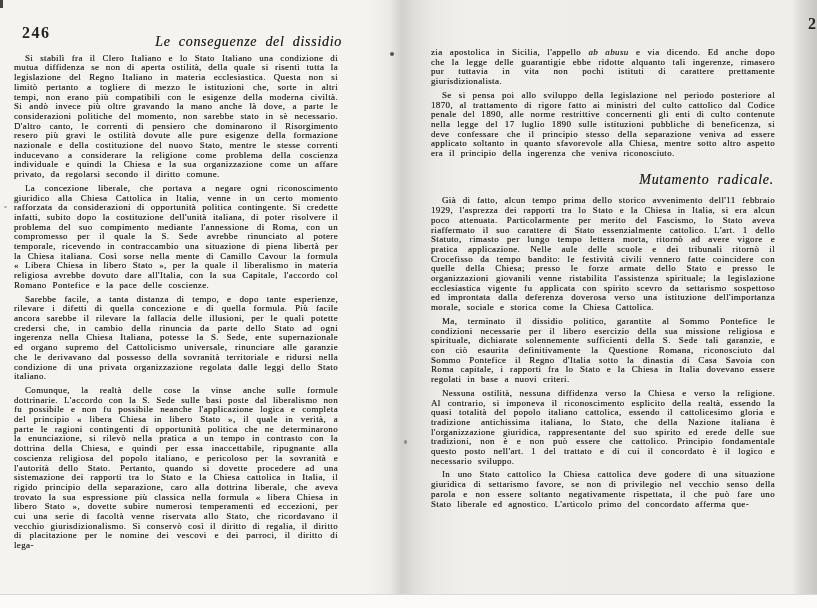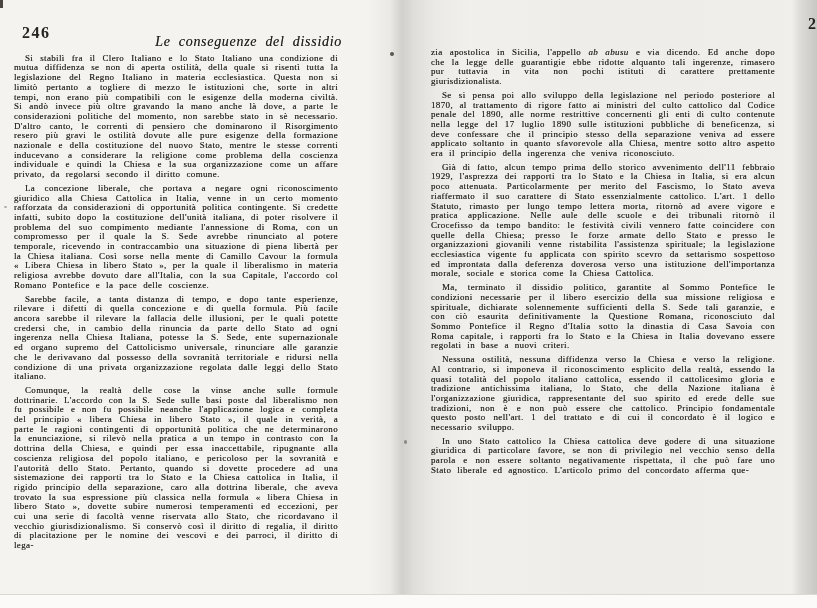--- a/index.html
+++ b/index.html
@@ -84,22 +84,23 @@
       <p>Sarebbe facile, a tanta distanza di tempo, e dopo tante esperienze, rilevare i difetti di quella concezione e di quella formula. Più facile ancora sarebbe il rilevare la fallacia delle illusioni, per le quali potette credersi che, in cambio della rinuncia da parte dello Stato ad ogni ingerenza nella Chiesa Italiana, potesse la S. Sede, ente supernazionale ed organo supremo del Cattolicismo universale, rinunciare alle garanzie che le derivavano dal possesso della sovranità territoriale e ridursi nella condizione di una privata organizzazione regolata dalle leggi dello Stato italiano.</p>
       <p>Comunque, la realtà delle cose la vinse anche sulle formule dottrinarie. L'accordo con la S. Sede sulle basi poste dal liberalismo non fu possibile e non fu possibile neanche l'applicazione logica e completa del principio « libera Chiesa in libero Stato », il quale in verità, a parte le ragioni contingenti di opportunità politica che ne determinarono la enunciazione, si rilevò nella pratica a un tempo in contrasto con la dottrina della Chiesa, e quindi per essa inaccettabile, ripugnante alla coscienza religiosa del popolo italiano, e pericoloso per la sovranità e l'autorità dello Stato. Pertanto, quando si dovette procedere ad una sistemazione dei rapporti tra lo Stato e la Chiesa cattolica in Italia, il rigido principio della separazione, caro alla dottrina liberale, che aveva trovato la sua espressione più classica nella formula « libera Chiesa in libero Stato », dovette subire numerosi temperamenti ed eccezioni, per cui una serie di facoltà venne riservata allo Stato, che ricordavano il vecchio giurisdizionalismo. Si conservò così il diritto di regalia, il diritto di placitazione per le nomine dei vescovi e dei parroci, il diritto di lega-</p>
     </div>
   </div>
 
   <div class="page">
     <div class="page-number right">247</div>
     <div class="text-block block-right">
       <p class="noindent upper-shifted"><span>zia apostolica in Sicilia, l'appello </span><i>ab abusu</i><span> e via dicendo. Ed anche dopo che la legge delle guarantigie ebbe ridotte alquanto tali ingerenze, rimasero pur tuttavia in vita non pochi istituti di carattere prettamente giurisdizionalista.</span></p>
       <p class="upper-shifted">Se si pensa poi allo sviluppo della legislazione nel periodo posteriore al 1870, al trattamento di rigore fatto ai ministri del culto cattolico dal Codice penale del 1890, alle norme restrittive concernenti gli enti di culto contenute nella legge del 17 luglio 1890 sulle istituzioni pubbliche di beneficenza, si deve confessare che il principio stesso della separazione veniva ad essere applicato soltanto in quanto sfavorevole alla Chiesa, mentre sotto altro aspetto era il principio della ingerenza che veniva riconosciuto.</p>
+      <h2 class="section-heading heading-mid">Mutamento radicale.</h2>
       <p>Già di fatto, alcun tempo prima dello storico avvenimento dell'11 febbraio 1929, l'asprezza dei rapporti tra lo Stato e la Chiesa in Italia, si era alcun poco attenuata. Particolarmente per merito del Fascismo, lo Stato aveva riaffermato il suo carattere di Stato essenzialmente cattolico. L'art. 1 dello Statuto, rimasto per lungo tempo lettera morta, ritornò ad avere vigore e pratica applicazione. Nelle aule delle scuole e dei tribunali ritornò il Crocefisso da tempo bandito: le festività civili vennero fatte coincidere con quelle della Chiesa; presso le forze armate dello Stato e presso le organizzazioni giovanili venne ristabilita l'assistenza spirituale; la legislazione ecclesiastica vigente fu applicata con spirito scevro da settarismo sospettoso ed improntata dalla deferenza doverosa verso una istituzione dell'importanza morale, sociale e storica come la Chiesa Cattolica.</p>
       <p>Ma, terminato il dissidio politico, garantite al Sommo Pontefice le condizioni necessarie per il libero esercizio della sua missione religiosa e spirituale, dichiarate solennemente sufficienti della S. Sede tali garanzie, e con ciò esaurita definitivamente la Questione Romana, riconosciuto dal Sommo Pontefice il Regno d'Italia sotto la dinastia di Casa Savoia con Roma capitale, i rapporti fra lo Stato e la Chiesa in Italia dovevano essere regolati in base a nuovi criteri.</p>
       <p>Nessuna ostilità, nessuna diffidenza verso la Chiesa e verso la religione. Al contrario, si imponeva il riconoscimento esplicito della realtà, essendo la quasi totalità del popolo italiano cattolica, essendo il cattolicesimo gloria e tradizione antichissima italiana, lo Stato, che della Nazione italiana è l'organizzazione giuridica, rappresentante del suo spirito ed erede delle sue tradizioni, non è e non può essere che cattolico. Principio fondamentale questo posto nell'art. 1 del trattato e di cui il concordato è il logico e necessario sviluppo.</p>
-      <p>In uno Stato cattolico la Chiesa cattolica deve godere di una situazione giuridica di particolare favore, se non di privilegio nel vecchio senso della parola e non essere soltanto negativamente rispettata, il che può fare uno Stato liberale ed agnostico. L'articolo primo del concordato afferma que-</p>
+      <p>In uno Stato cattolico la Chiesa cattolica deve godere di una situazione giuridica di settarismo favore, se non di privilegio nel vecchio senso della parola e non essere soltanto negativamente rispettata, il che può fare uno Stato liberale ed agnostico. L'articolo primo del concordato afferma que-</p>
     </div>
   </div>
 
   <div class="bottom-strip"></div>
 
 </div>
 
 </body></html>

